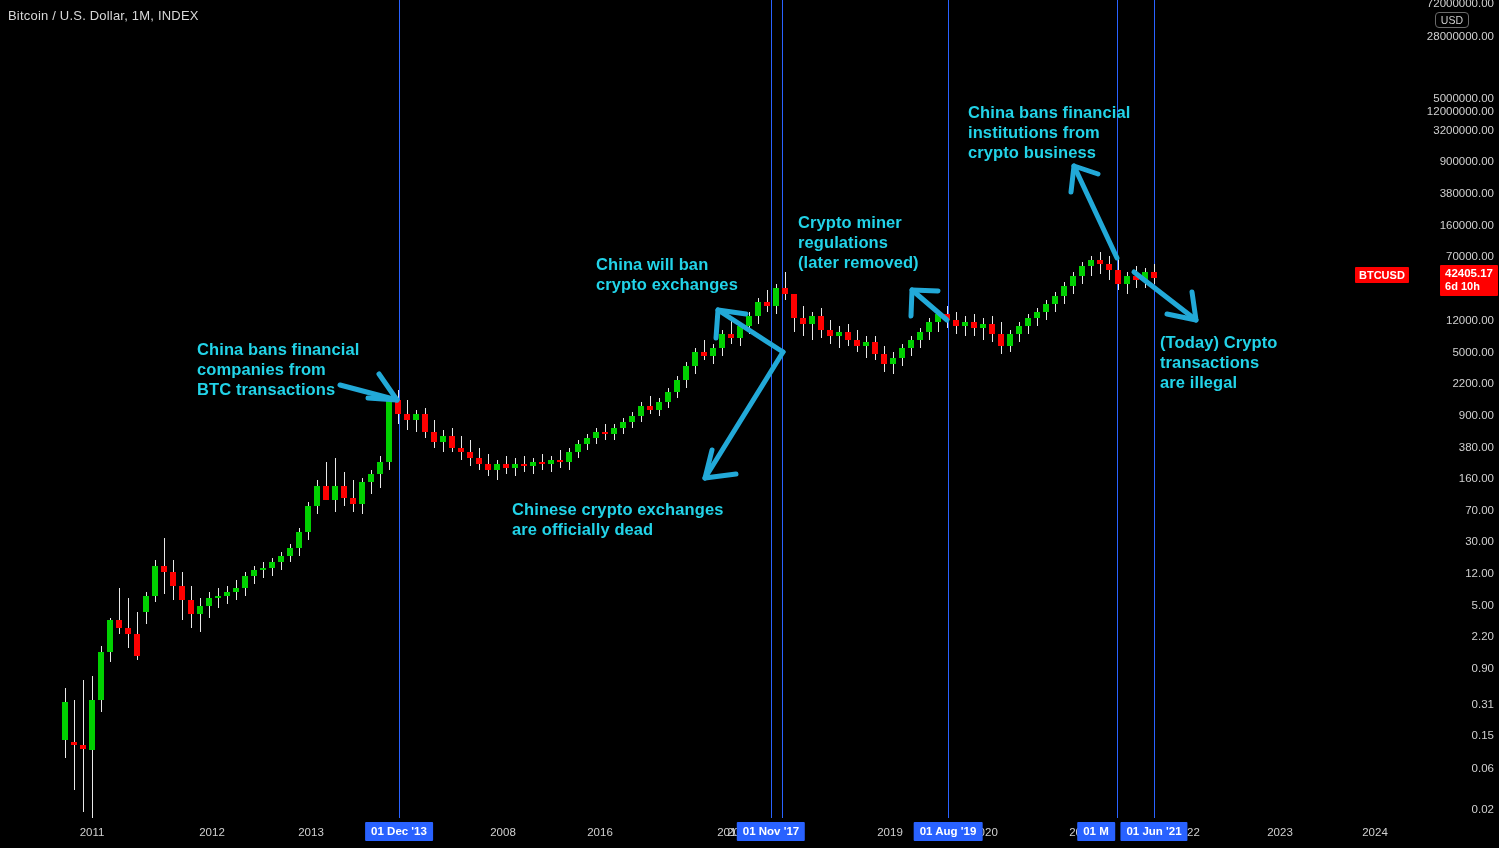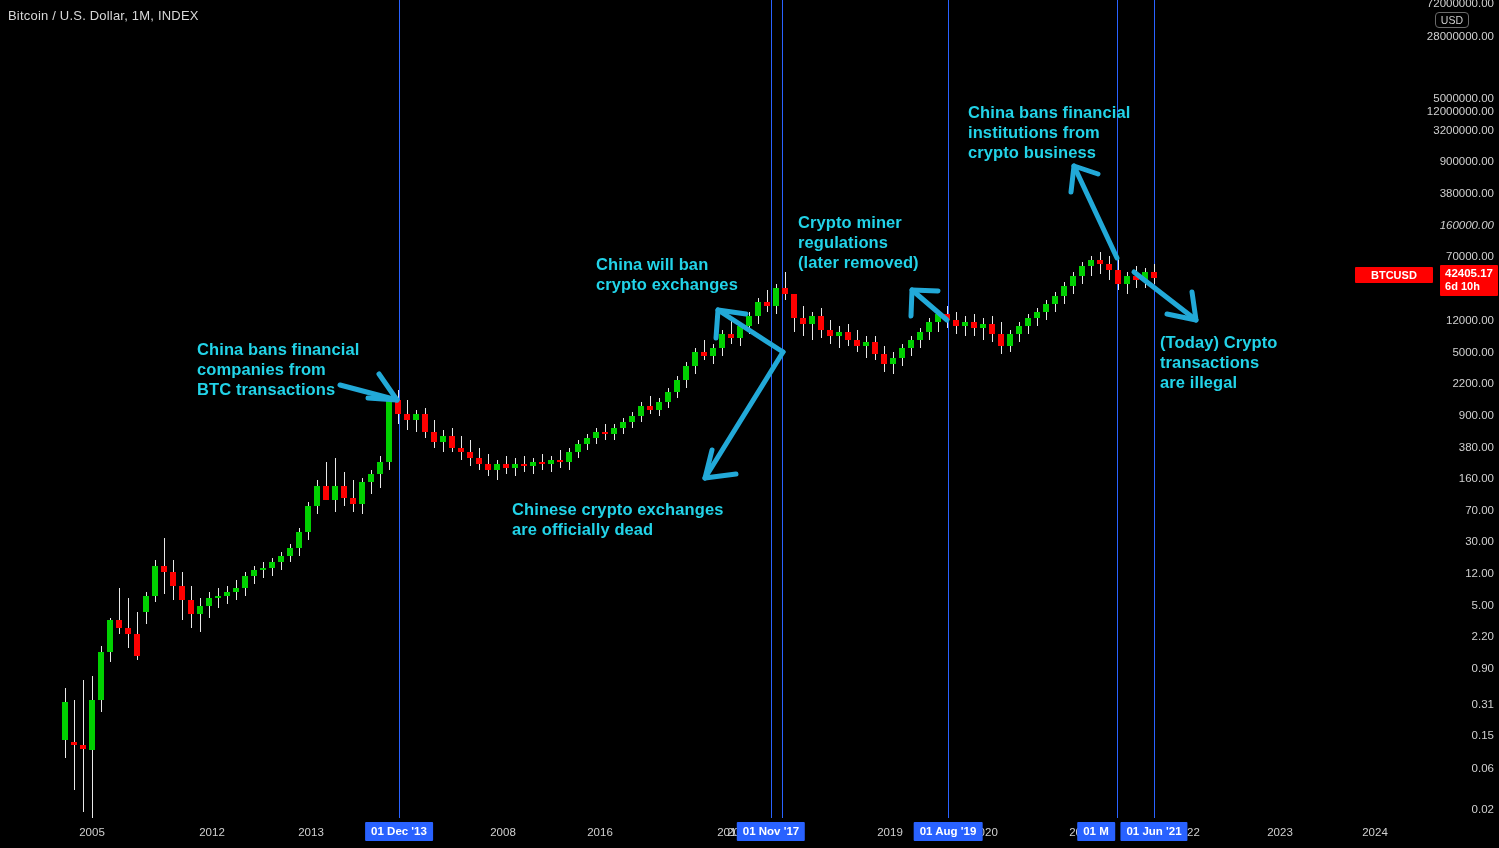--- a/index.html
+++ b/index.html
@@ -29,21 +29,21 @@
     border:1px solid #6a6a6a;border-radius:4px;padding:1px 5px;line-height:12px;
   }
   #price-tag{
     position:absolute;right:1px;top:265px;background:#ff0000;color:#fff;
     font-size:11.5px;font-weight:bold;padding:2px 5px 3px 5px;line-height:13px;
     white-space:nowrap;border-radius:1px;
   }
   #price-tag .sub{font-weight:bold;font-size:11px;display:block;}
   #symbol-tag{
     position:absolute;left:1355px;top:267px;background:#ff0000;color:#fff;
-    font-size:11px;font-weight:bold;padding:2px 16px;line-height:12px;border-radius:1px;
+    font-size:11px;font-weight:bold;padding:2px 4px;line-height:12px;border-radius:1px;
   }
 
   
   .time-label{
     position:absolute;top:8px;color:#d0d0d0;font-size:11.5px;
     transform:translateX(-50%);white-space:nowrap;
   }
   .time-badge{
     position:absolute;top:4px;background:#2962ff;color:#fff;font-size:11.5px;
     font-weight:bold;padding:3px 6px;line-height:13px;white-space:nowrap;
@@ -376,21 +376,21 @@
   <div id="axis-hline"></div>
 
   <div id="price-axis">
       <div class="price-label" style="top: 3px;">72000000.00</div>
       <div class="price-label" style="top: 36px;">28000000.00</div>
       <div class="price-label" style="top: 67px; margin-top: 44px;">12000000.00</div>
       <div class="price-label" style="top: 98px;">5000000.00</div>
       <div class="price-label" style="top: 130px;">3200000.00</div>
       <div class="price-label" style="top: 161px;">900000.00</div>
       <div class="price-label" style="top: 193px;">380000.00</div>
-      <div class="price-label" style="top: 225px; font-style: italic;">160000.00</div>
+      <div class="price-label" style="top: 225px;">160000.00</div>
       <div class="price-label" style="top: 256px;">70000.00</div>
       <div class="price-label" style="top: 320px;">12000.00</div>
       <div class="price-label" style="top: 352px;">5000.00</div>
       <div class="price-label" style="top: 383px;">2200.00</div>
       <div class="price-label" style="top: 415px;">900.00</div>
       <div class="price-label" style="top: 447px;">380.00</div>
       <div class="price-label" style="top: 478px;">160.00</div>
       <div class="price-label" style="top: 510px;">70.00</div>
       <div class="price-label" style="top: 541px;">30.00</div>
       <div class="price-label" style="top: 573px;">12.00</div>
@@ -404,21 +404,21 @@
     </div>
   <div id="usd-badge">USD</div>
 
   <div id="symbol-tag">BTCUSD</div>
   <div id="price-tag">
     <span>42405.17</span>
     <span class="sub">6d 10h</span>
   </div>
 
   <div id="time-axis">
-      <div class="time-label" style="left: 92px;">2005</div>
+      <div class="time-label" style="left: 92px;">2011</div>
       <div class="time-label" style="left: 212px;">2012</div>
       <div class="time-label" style="left: 311px;">2013</div>
       <div class="time-label" style="left: 503px;">2008</div>
       <div class="time-label" style="left: 600px;">2016</div>
       <div class="time-label" style="left: 695px; margin-left: 35px;">2017</div>
       <div class="time-label" style="left: 740px;">2018</div>
       <div class="time-label" style="left: 890px;">2019</div>
       <div class="time-label" style="left: 985px;">2020</div>
       <div class="time-label" style="left: 1082px;">2021</div>
       <div class="time-label" style="left: 1187px;">2022</div>

